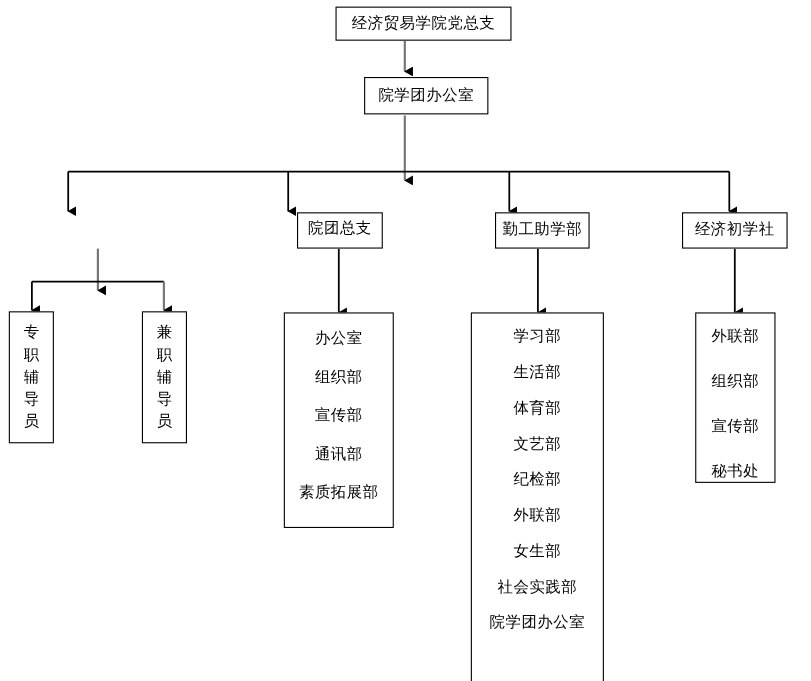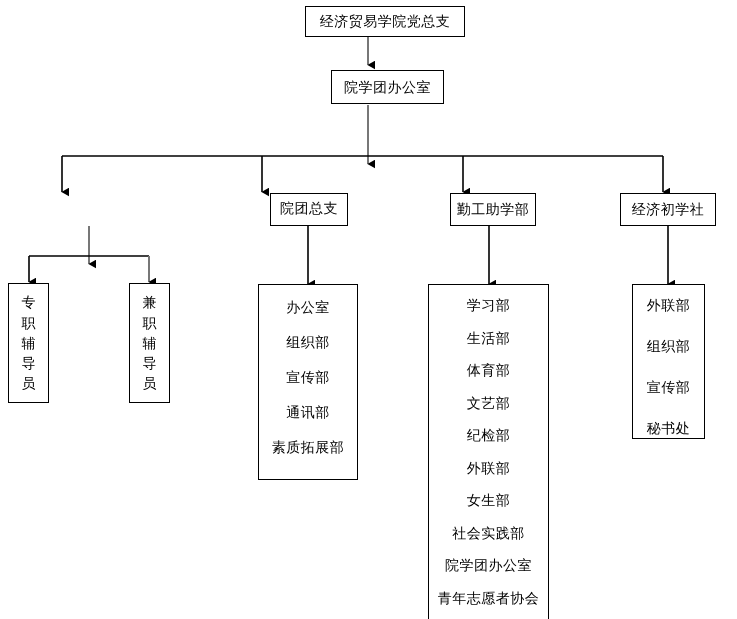--- a/index.html
+++ b/index.html
@@ -157,21 +157,20 @@
   <div class="list-box lb-xsh" style="left:428px; top:284px; width:121px; height:410px;">
     <div class="list-item">学习部</div>
     <div class="list-item">生活部</div>
     <div class="list-item">体育部</div>
     <div class="list-item">文艺部</div>
     <div class="list-item">纪检部</div>
     <div class="list-item">外联部</div>
     <div class="list-item">女生部</div>
     <div class="list-item">社会实践部</div>
     <div class="list-item">院学团办公室</div>
-    <div class="list-item">青年志愿者协会</div>
   </div>
 
   <div class="list-box lb-she" style="left:632px; top:284px; width:73px; height:155px;">
     <div class="list-item">外联部</div>
     <div class="list-item">组织部</div>
     <div class="list-item">宣传部</div>
     <div class="list-item">秘书处</div>
   </div>
 
 </div>

